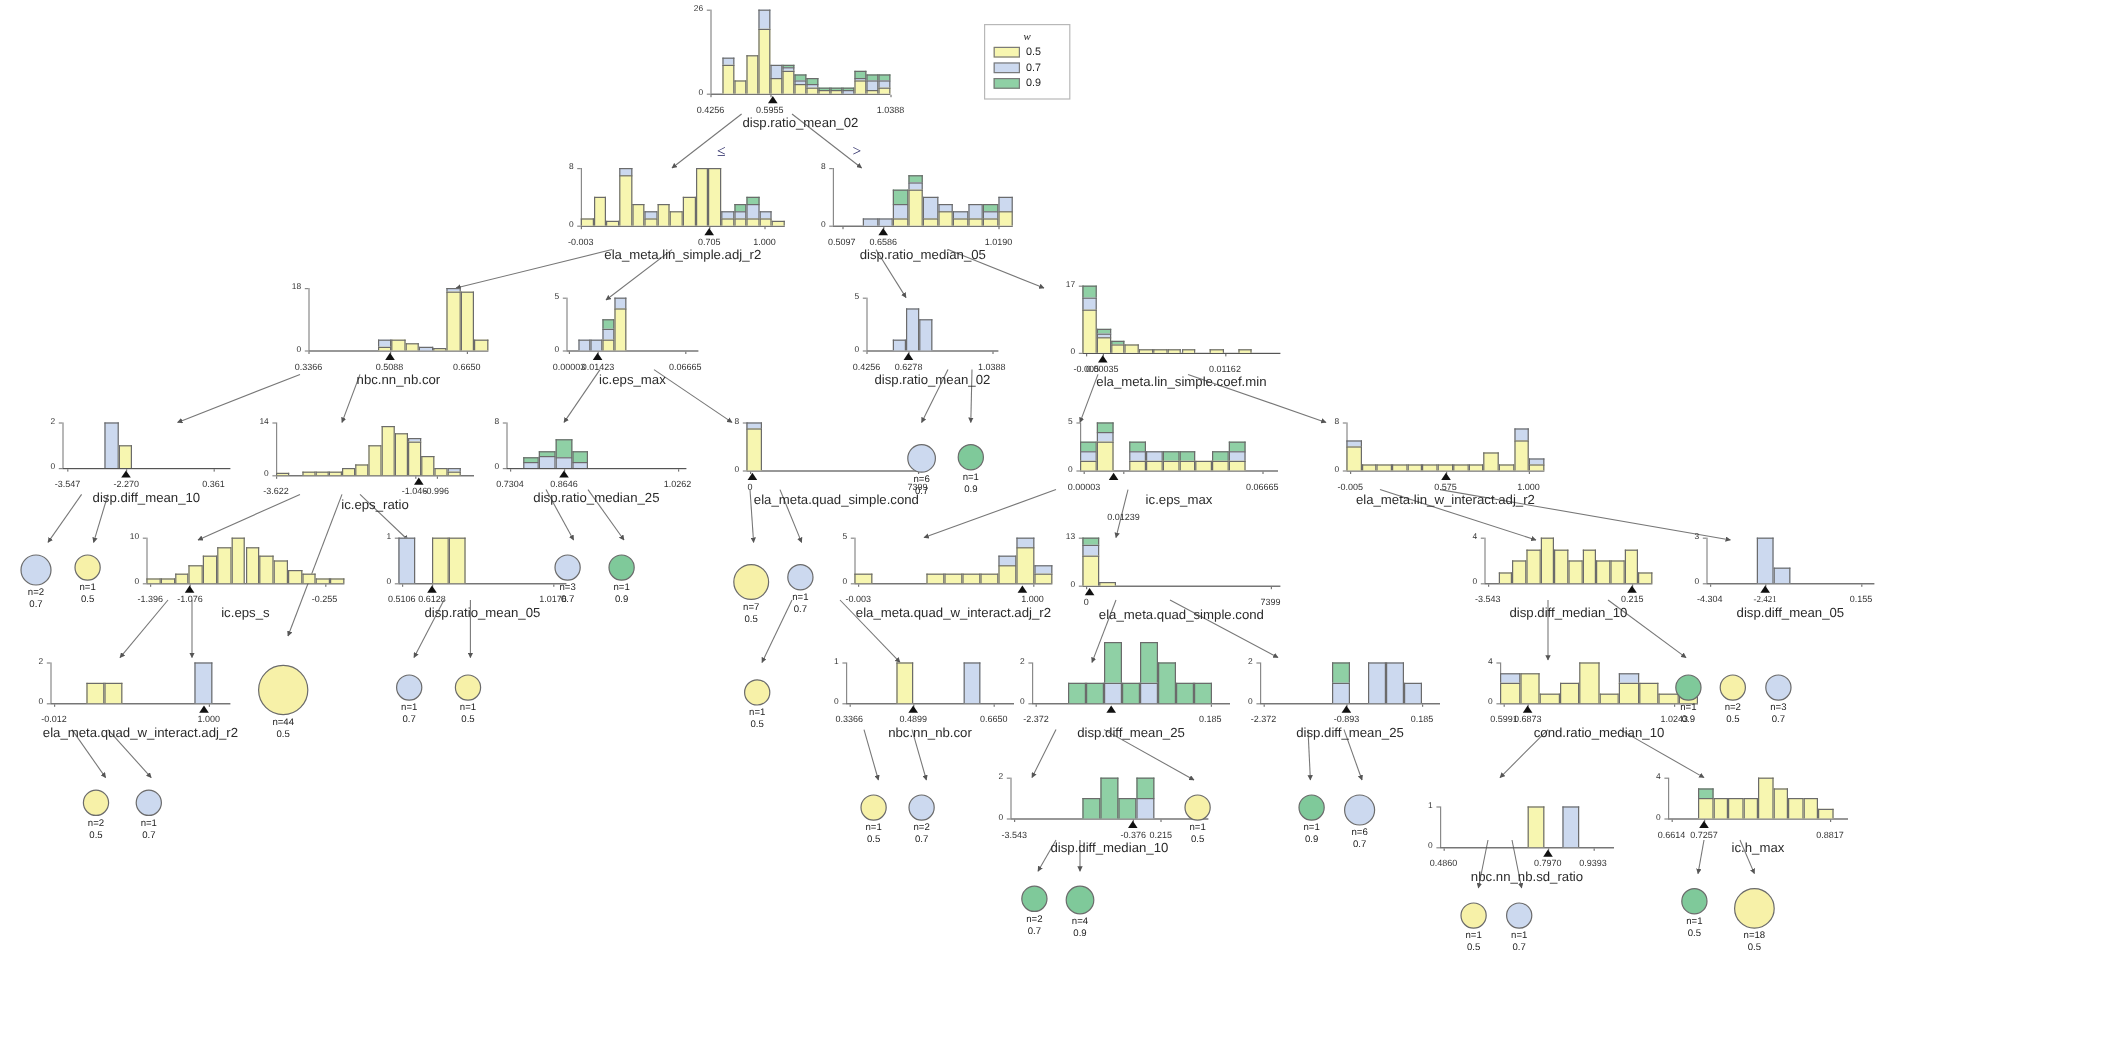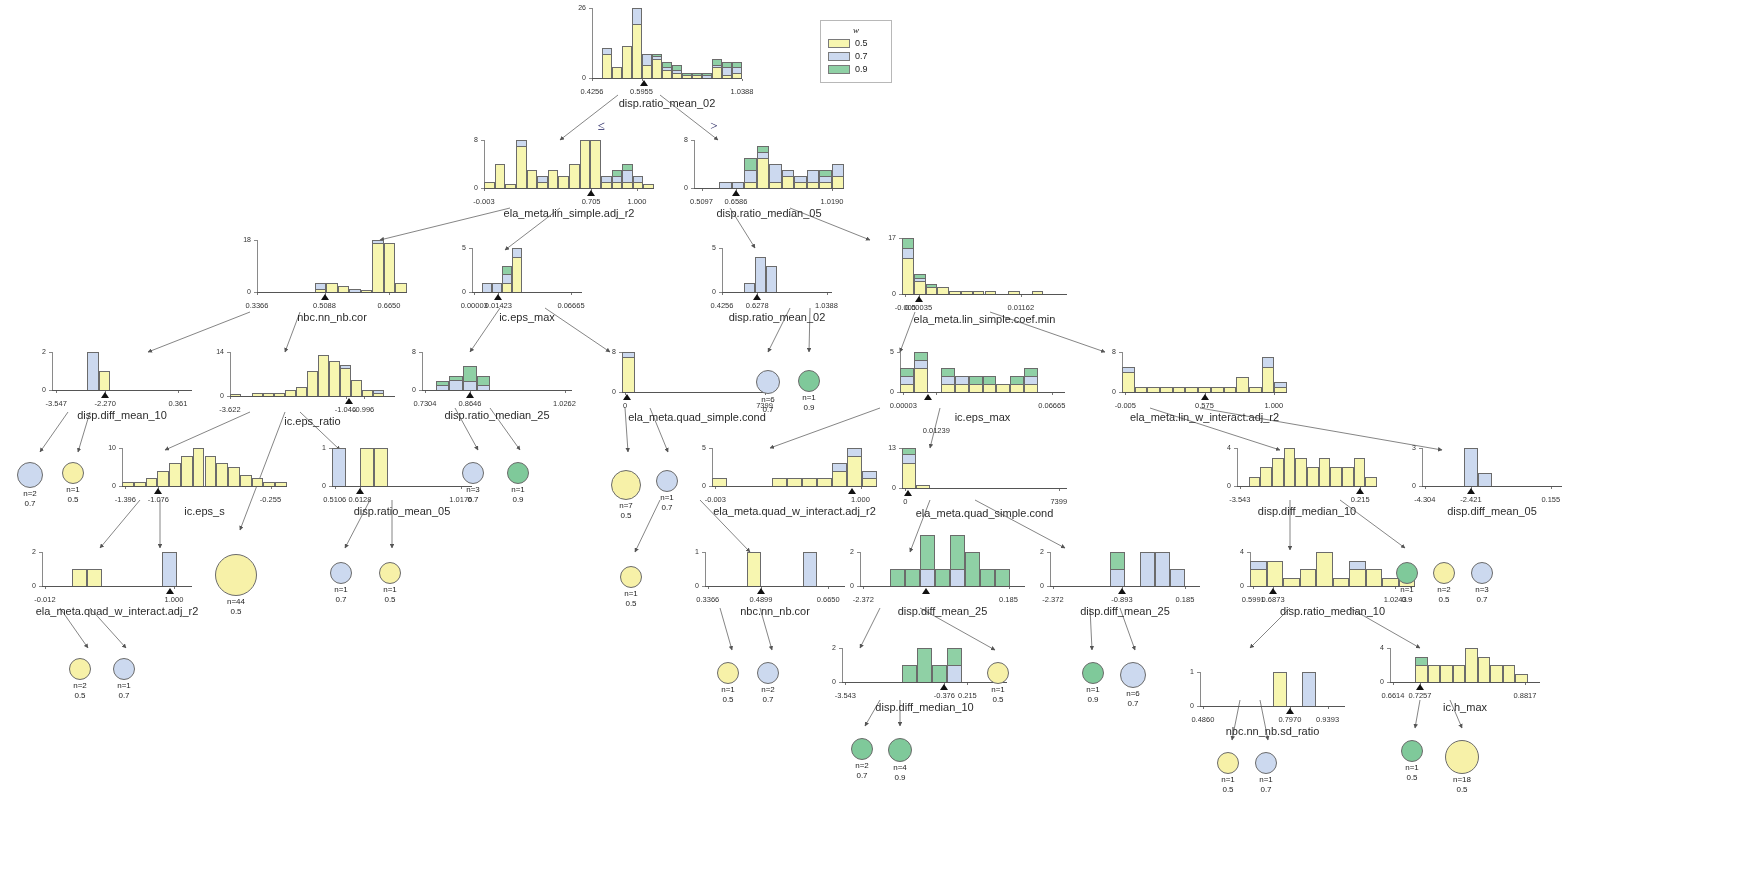--- a/index.html
+++ b/index.html
@@ -1063,21 +1063,21 @@
           </div>
           <div class="bar-stack" style="left: 78px; width: 14px; height: 12.6667px; bottom: 0px; top: 25.3333px;">
             <div class="bar-seg seg-07" style="height: 100%;"></div>
           </div>
           <div class="xtick-mark" style="left: 24.8px; top: 39px;"></div>
           <div class="xtick-mark" style="left: 71px; top: 39px;"></div>
           <div class="xtick-mark" style="left: 150.8px; top: 39px;"></div>
         </div>
         <div class="split-marker" style="left: 71px; top: 40px;"></div>
         <div class="xtick-label" style="left: 24.8px; top: 47px;">-4.304</div>
-        <div class="xtick-label" style="left: 71px; top: 47px;">-2.421</div>
+        <div class="xtick-label" style="left: 71px; top: 47px; font-family: Liberation Serif, serif;">-2.421</div>
         <div class="xtick-label" style="left: 150.8px; top: 47px;">0.155</div>
         <div class="node-label" style="left: 92px; top: 57px;">disp.diff_mean_05</div>
       </div>
       <div class="node hist-node" style="left: 20px; top: 552px; width: 178px;">
         <div class="hist-plot" style="width: 172px; height: 34px;">
           <div class="axis-line y-axis" style="left: 22px; top: 0px; height: 34px;"></div>
           <div class="ytick-mark" style="left: 19px; top: 34px;"></div>
           <div class="ytick-label" style="left: 0px; width: 16px; top: 30px;">0</div>
           <div class="ytick-mark" style="left: 19px; top: 0px;"></div>
           <div class="ytick-label" style="left: 0px; width: 16px; top: -4px;">2</div>
@@ -1237,21 +1237,21 @@
             <div class="bar-seg seg-05" style="height: 100%;"></div>
           </div>
           <div class="xtick-mark" style="left: 25.3px; top: 35px;"></div>
           <div class="xtick-mark" style="left: 45.1px; top: 35px;"></div>
           <div class="xtick-mark" style="left: 167.2px; top: 35px;"></div>
         </div>
         <div class="split-marker" style="left: 45.1px; top: 36px;"></div>
         <div class="xtick-label" style="left: 25.3px; top: 43px;">0.5991</div>
         <div class="xtick-label" style="left: 45.1px; top: 43px;">0.6873</div>
         <div class="xtick-label" style="left: 167.2px; top: 43px;">1.0243</div>
-        <div class="node-label" style="left: 104.5px; top: 53px;">disp.ratio_median_10</div>
+        <div class="node-label" style="left: 104.5px; top: 53px;">cond.ratio_median_10</div>
       </div>
       <div class="node hist-node" style="left: 820px; top: 648px; width: 193px;">
         <div class="hist-plot" style="width: 187px; height: 34px;">
           <div class="axis-line y-axis" style="left: 22px; top: 0px; height: 34px;"></div>
           <div class="ytick-mark" style="left: 19px; top: 34px;"></div>
           <div class="ytick-label" style="left: 0px; width: 16px; top: 30px;">0</div>
           <div class="ytick-mark" style="left: 19px; top: 0px;"></div>
           <div class="ytick-label" style="left: 0px; width: 16px; top: -4px;">2</div>
           <div class="axis-line x-axis" style="left: 22px; top: 34px; width: 165px;"></div>
           <div class="bar-stack" style="left: 82px; width: 15px; height: 17px; bottom: 0px; top: 17px;">

